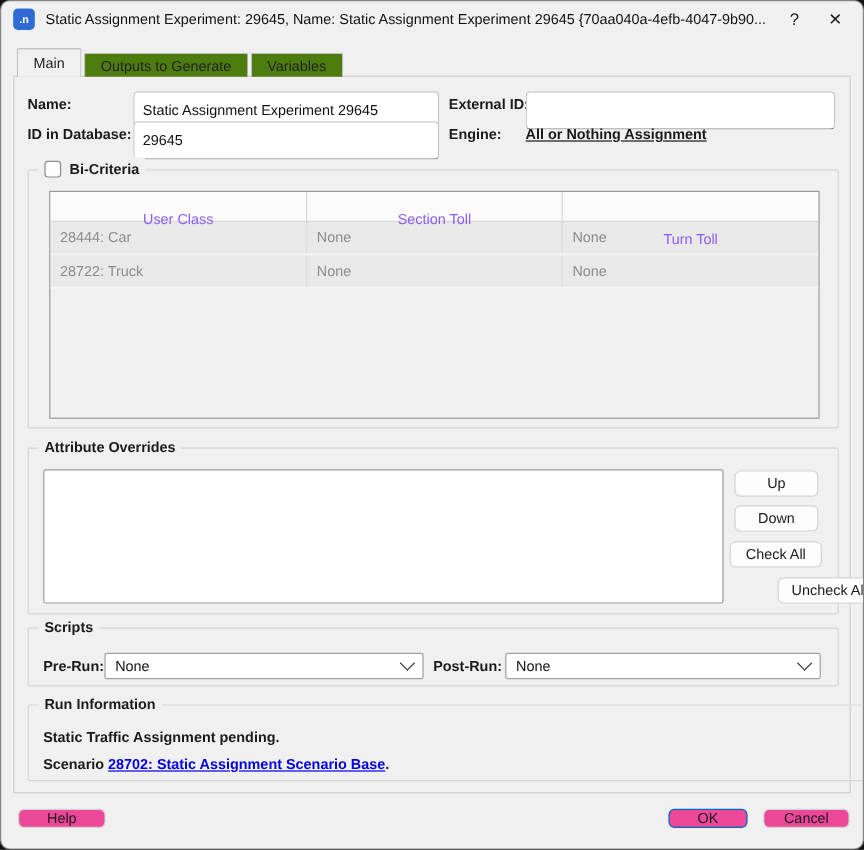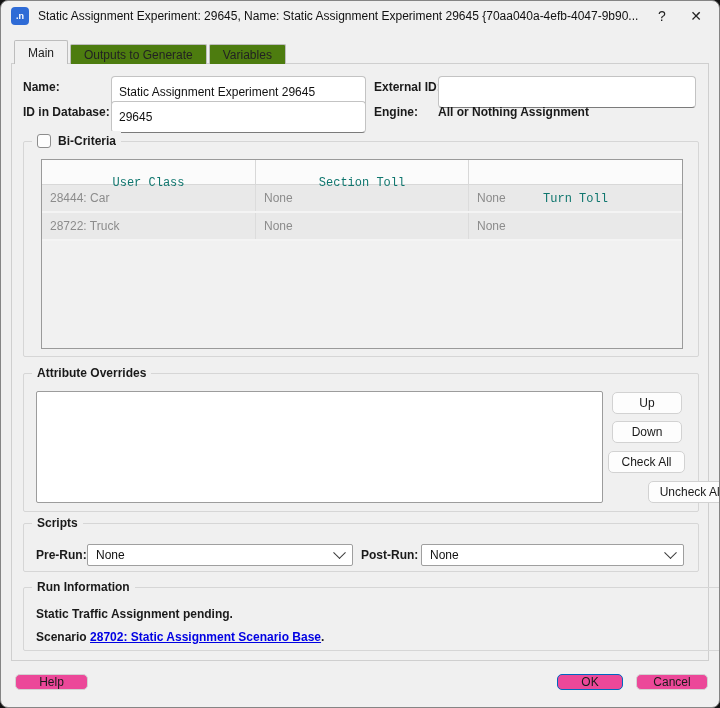--- a/index.html
+++ b/index.html
@@ -31,21 +31,21 @@
   .static-val { position:absolute; height:22px; line-height:22px; font-weight: bold; }
   
   .group { position:absolute; border: 1px solid #d6d6d6; border-radius: 2px; }
   .gtitle { position:absolute; top: -9px; left: 8px; background: #f0f0f0; padding: 0 5px; font-weight: bold; line-height: 16px; color:#1a1a1a; }
   .gtitle-cb { position:absolute; top: -11px; left: 8px; background: #f0f0f0; padding: 0 5px; display:flex; align-items:center; gap: 7px; height: 20px; }
   .checkbox { width: 14px; height: 14px; background: #fdfdfd; border: 1px solid #8d8d8d; border-radius: 3px; }
   .cb-label { font-weight: bold; }
   
   .btable { position:absolute; left: 40px; top: 158px; width: 642px; height: 190px; border: 1px solid #9a9a9a; background: #f1f1f1; overflow:hidden; }
   .thead { display:grid; grid-template-columns: 214px 213px 1fr; height: 25px; background: #fbfbfb; border-bottom: 1px solid #d8d8d8; }
-  .th { display:flex; align-items:center; justify-content:center; color:#0f766e; border-right: 1px solid #d8d8d8; font-family: Liberation Mono, monospace; }
+  .th { display:flex; align-items:center; justify-content:center; color:#8b5cf6; border-right: 1px solid #d8d8d8; }
   .th:last-child { border-right: none; margin-top: 32px; }
   .trow { display:grid; grid-template-columns: 214px 213px 1fr; height: 28px; background: #e9e9e9; border-bottom: 2px solid #f4f4f4; }
   .td { display:flex; align-items:center; padding-left: 8px; color:#8c8c8c; border-right: 1px solid #dcdcdc; }
   .td:last-child { border-right: none; }
   
   .listbox { position:absolute; left: 35px; top: 390px; width: 567px; height: 112px; background: #fff; border: 1px solid #9c9c9c; border-radius: 2px; }
   .btn { position:absolute; height: 22px; background: #fdfdfd; border: 1px solid #d2d2d2; border-radius: 5px;
          font-size: 12px; font-family: "Liberation Sans", sans-serif; color:#1a1a1a; display:flex; align-items:center; justify-content:center; }
   
   .combo { position:absolute; height: 22px; background:#fff; border: 1px solid #9f9f9f; border-radius: 2px;
@@ -80,21 +80,21 @@
   <div class="pane"></div>
 
   <div class="flabel" style="left:22px; top:75px;">Name:</div>
   <input class="tinput" style="left: 110px; top: 75px; width: 255px;" value="Static Assignment Experiment 29645">
   <div class="flabel" style="left:373px; top:75px;">External ID:</div>
   <input class="tinput" style="left: 437px; top: 75px; width: 258px;" value="">
 
   <div class="flabel" style="left:22px; top:100px;">ID in Database:</div>
   <input class="tinput" style="left: 110px; top: 100px; width: 255px;" value="29645">
   <div class="flabel" style="left:373px; top:100px;">Engine:</div>
-  <div class="static-val" style="left:437px; top:100px;">All or Nothing Assignment</div>
+  <div class="static-val" style="left:437px; top:100px;text-decoration:underline;">All or Nothing Assignment</div>
 
   <div class="group" style="left:22px; top:140px; width:676px; height:216px;">
     <div class="gtitle-cb">
       <div class="checkbox"></div>
       <div class="cb-label">Bi-Criteria</div>
     </div>
   </div>
   <div class="btable">
     <div class="thead">
       <div class="th">User Class</div>

